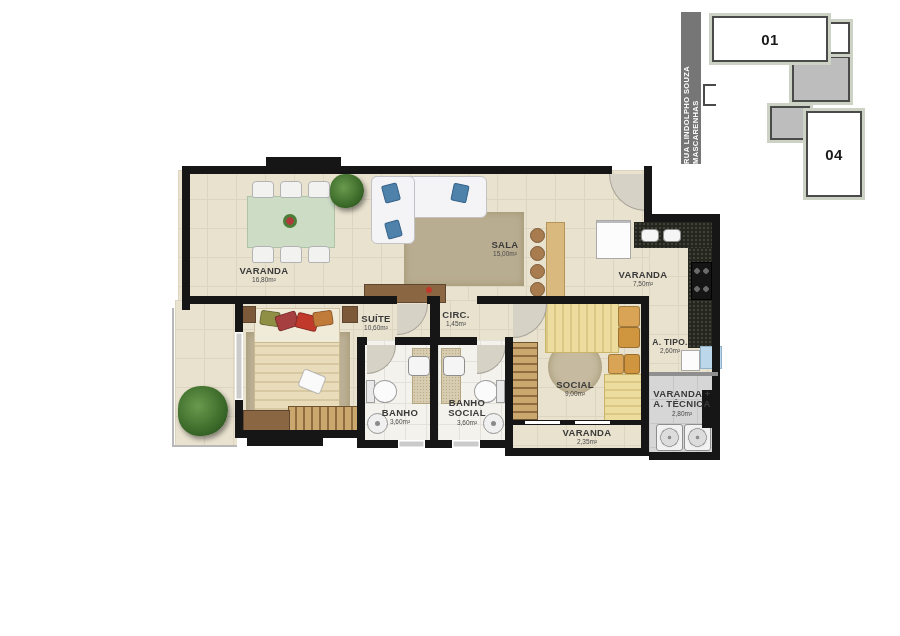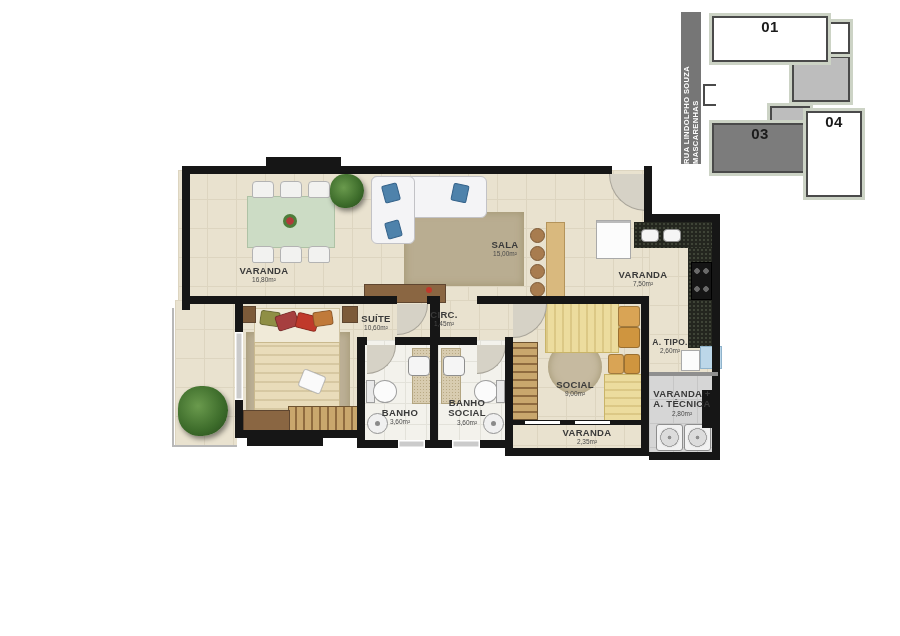--- a/index.html
+++ b/index.html
@@ -62,21 +62,21 @@
   .label .area{display:block;font-size:6.5px;font-weight:normal;letter-spacing:0;color:#4a4a4a;}
   .label.wrap{white-space:normal;}
   .title{position:absolute;left:181px;top:447px;font-size:27px;font-weight:bold;
     letter-spacing:.5px;color:#0d0d0d;z-index:50;}
   
   .street{position:absolute;left:681px;top:12px;width:20px;height:152px;background:#767676;
     color:#fff;font-size:7.5px;font-weight:bold;letter-spacing:.4px;
     writing-mode:vertical-rl;transform:rotate(180deg);
     display:flex;align-items:center;justify-content:center;z-index:30;}
   .unit{position:absolute;background:#fff;border:2px solid #4a4a4a;box-shadow:0 0 0 3px #ccd3c5;
-    display:flex;justify-content:center;font-weight:bold;font-size:15px;
+    display:flex;align-items:center;justify-content:center;font-weight:bold;font-size:15px;
     color:#1b1b1b;letter-spacing:.5px;z-index:31;}
   .unit.gray{background:#7c7c7c;color:#1b1b1b;}
   .unit.common{background:#bdbdbd;z-index:30;}
 </style>
 </head>
 <body>
 
 <div id="stage">
 
   <div class="floor" style="left:178px;top:170px;width:472px;height:130px;"></div>
@@ -225,21 +225,21 @@
     <span class="area">7,50m²</span>
   </div>
   <div class="label" style="left:670px;top:338px;font-size:8.5px;">
     <span>A. TIPO.</span>
     <span class="area">2,60m²</span>
   </div>
   <div class="label" style="left:376px;top:314px;">
     <span>SUÍTE</span>
     <span class="area">10,60m²</span>
   </div>
-  <div class="label" style="left:444px;top:310px;">
+  <div class="label" style="left:456px;top:310px;">
     <span>CIRC.</span>
     <span class="area">1,45m²</span>
   </div>
   <div class="label" style="left:400px;top:408px;">
     <span>BANHO</span>
     <span class="area">3,60m²</span>
   </div>
   <div class="label wrap" style="left:467px;top:398px;width:48px;">
     <span>BANHO SOCIAL</span>
     <span class="area">3,60m²</span>
@@ -260,21 +260,18 @@
   <div class="street">
     <span>RUA LINDOLPHO SOUZA MASCARENHAS</span>
   </div>
   <div class="unit common" style="left:792px;top:56px;width:54px;height:42px;"></div>
   <div class="unit common" style="left:770px;top:106px;width:36px;height:30px;"></div>
   <div class="unit" style="left:824px;top:22px;width:22px;height:28px;"></div>
   <div class="unit" style="left:712px;top:16px;width:112px;height:42px;">
     <span>01</span>
   </div>
   <div class="unit" style="left:703px;top:84px;width:11px;height:18px;box-shadow:none;border-right:none;"></div>
-  <div class="unit gray" style="left:712px;top:123px;width:92px;height:46px;">
-    <span>03</span>
-  </div>
   <div class="unit" style="left:806px;top:94px;width:52px;height:82px;margin-top:17px;">
     <span>04</span>
   </div>
 
 
 </div>
 
 </body></html>

